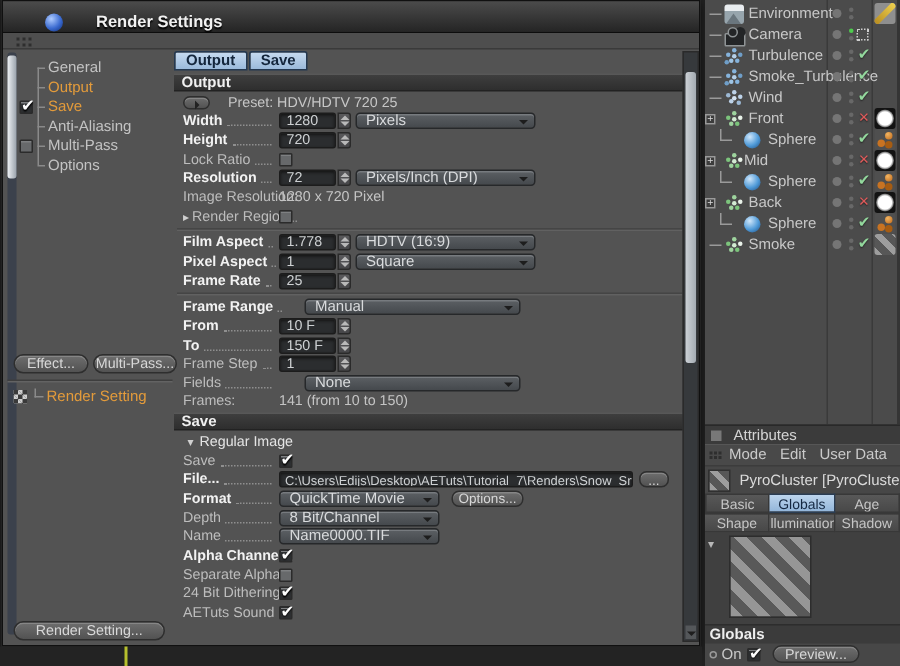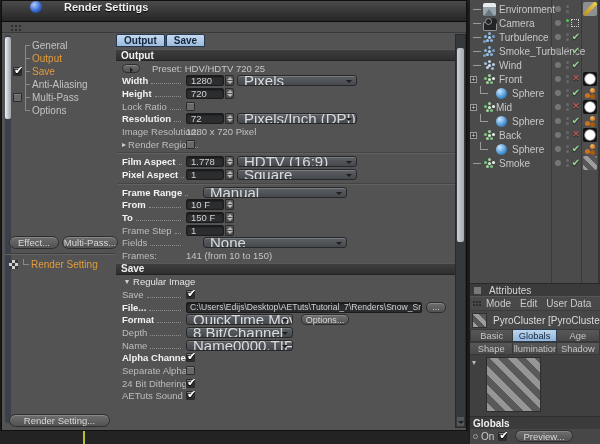--- a/index.html
+++ b/index.html
@@ -1,21 +1,21 @@
 <!DOCTYPE html>
 <html><head>
 <meta charset="utf-8">
 <style>
   *{box-sizing:border-box;margin:0;padding:0}
   html,body{width:600px;height:444px;overflow:hidden}
   body{position:relative;background:#212121;font-family:"Liberation Sans","DejaVu Sans",sans-serif;-webkit-font-smoothing:antialiased}
 
   
   .dialog{position:absolute;left:1px;top:0;width:466px;height:431px;background:#535353;border:1px solid #101010;box-shadow:0 2px 6px rgba(0,0,0,.6)}
-  .titlebar{height:21px;background:linear-gradient(#4b4b4b,#252525);border-bottom:1px solid #0d0d0d;display:flex;align-items:flex-start}
+  .titlebar{height:21px;background:linear-gradient(#4b4b4b,#252525);border-bottom:1px solid #0d0d0d;display:flex;align-items:flex-end}
   .app-icon{width:12px;height:12px;border-radius:50%;margin-left:28px;background:radial-gradient(circle at 35% 30%,#aecbff,#3a6ad0 55%,#0d2a72);flex:none}
   .title-text{color:#f1f1f1;font-weight:bold;font-size:11px;margin-left:22px;text-shadow:0 1px 1px #000}
   .toolbar{height:11px;background:#4e4e4e;border-bottom:1px solid #3a3a3a;position:relative}
   .grip{position:absolute;left:9px;top:3px;width:12px;height:6px}
   .grip::before{content:"";position:absolute;width:2px;height:2px;background:#2e2e2e;box-shadow:4px 0 #2e2e2e,8px 0 #2e2e2e,0 4px #2e2e2e,4px 4px #2e2e2e,8px 4px #2e2e2e}
 
   
   .side-scroll{position:absolute;left:3px;top:34px;width:6px;height:388px;background:#3b414c;border-radius:2px}
   .side-scroll .thumb{position:absolute;left:0;top:2px;width:6px;height:82px;background:linear-gradient(90deg,#eef1f4,#9aa2ab);border-radius:2px}
 
@@ -52,21 +52,21 @@
   .row{height:12.65px;display:flex;align-items:center;font-size:9.5px;color:#bdbdbd;position:relative}
   .lz{display:flex;align-items:flex-end;width:62px;margin-left:6px;flex:none}
   .flabel{white-space:nowrap;line-height:11px}
   .flabel.b{color:#f2f2f2;font-weight:bold}
   .lead{flex:1;border-bottom:1px dotted #8f8f8f;margin:0 3px 2px 3px;min-width:3px}
   .tri{color:#cfcfcf;font-size:8px;margin-right:2px;line-height:11px}
   .numf{width:38px;height:11px;background:#2b2d2f;border:1px solid #1c1c1c;border-radius:2px;color:#ced1d3;font-size:9.5px;display:flex;align-items:center;padding-left:4px;box-shadow:inset 0 1px 2px #151515;margin-left:2px;white-space:nowrap;overflow:hidden;flex:none}
   .step{width:9px;height:11px;background:linear-gradient(#5a5a5c,#464649);border:1px solid #2a2a2a;border-radius:0 2px 2px 0;position:relative;margin-left:1px;flex:none}
   .step::before{content:"";position:absolute;left:1px;top:1px;border:3px solid transparent;border-bottom-color:#b9b9b9;border-top-width:0}
   .step::after{content:"";position:absolute;left:1px;bottom:1px;border:3px solid transparent;border-top-color:#b9b9b9;border-bottom-width:0}
-  .dd{height:11px;background:linear-gradient(#5c6064,#45494d);border:1px solid #26282a;border-radius:3px;color:#d9dbdd;font-size:15px;display:flex;align-items:center;padding:0 12px 0 6px;position:relative;box-shadow:inset 0 1px 0 #777b7f;white-space:nowrap;overflow:hidden;flex:none}
+  .dd{height:11px;background:linear-gradient(#5c6064,#45494d);border:1px solid #26282a;border-radius:3px;color:#d9dbdd;font-size:10px;display:flex;align-items:center;padding:0 12px 0 6px;position:relative;box-shadow:inset 0 1px 0 #777b7f;white-space:nowrap;overflow:hidden;flex:none}
   .dd::after{content:"";position:absolute;right:4px;top:4px;border:3px solid transparent;border-top-color:#1d1d1d;border-bottom-width:0}
   .dd.after-num{margin-left:3px;width:120px}
   .dd.wide{margin-left:19px;width:144px}
   .dd.mid{margin-left:2px;width:107px}
   .filef{width:236px;height:11px;background:#2b2d2f;border:1px solid #1c1c1c;border-radius:2px;color:#ced1d3;font-size:8.6px;display:flex;align-items:center;padding:0 3px;box-shadow:inset 0 1px 2px #151515;margin-left:2px;white-space:nowrap;overflow:hidden;flex:none}
   .mini-btn{width:20px;height:11px;margin-left:4px;font-size:9px;border-radius:5px}
   .opt-btn{width:48px;height:11px;margin-left:8px;font-size:9px;border-radius:5px}
   .chk{width:9px;height:9px;background:#67696b;border:1px solid #2b2b2b;border-radius:1px;box-shadow:inset 0 1px 0 #7e8082;position:relative;margin-left:2px;flex:none;overflow:visible}
   .chk.on{background:#2d2f31}
   .chk.on::after{content:"\2714";position:absolute;left:0;top:-4px;color:#fdfdfd;font-size:11px;font-weight:bold;text-shadow:0 1px 1px #000}
@@ -276,20 +276,28 @@
       </div>
       <div class="row">
         <span class="lz">
           <span class="flabel b">Pixel Aspect</span>
           <span class="lead"></span>
         </span>
         <span class="numf">1</span>
         <span class="step"></span>
         <span class="dd after-num">Square</span>
       </div>
+      <div class="row">
+        <span class="lz">
+          <span class="flabel b">Frame Rate</span>
+          <span class="lead"></span>
+        </span>
+        <span class="numf">25</span>
+        <span class="step"></span>
+      </div>
       <div class="sepline"></div>
       <div class="row">
         <span class="lz">
           <span class="flabel b">Frame Range</span>
           <span class="lead"></span>
         </span>
         <span class="dd wide">Manual</span>
       </div>
       <div class="row">
         <span class="lz">

